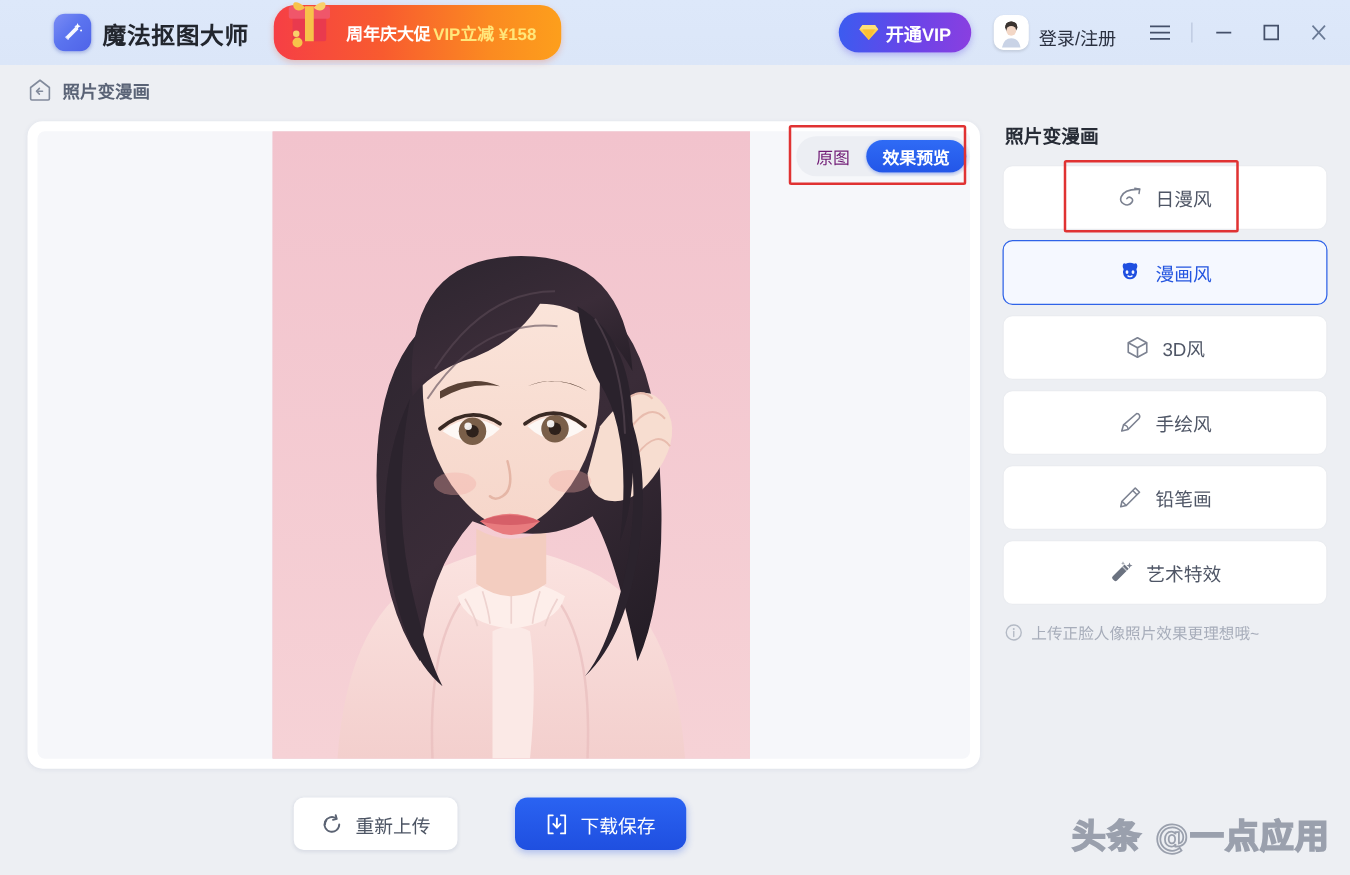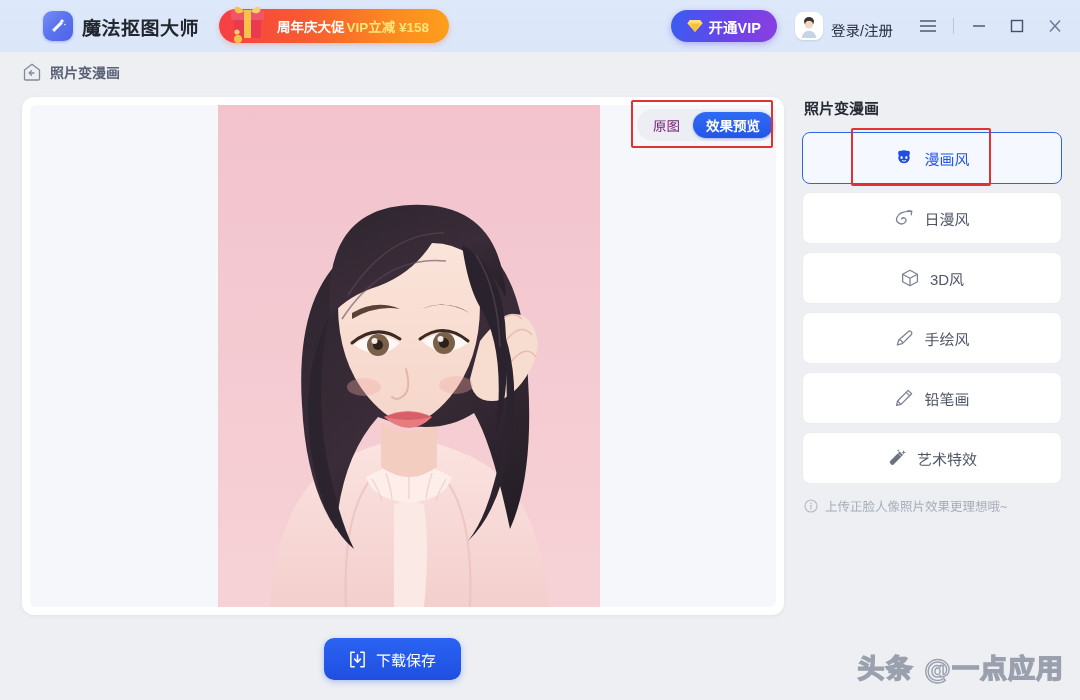--- a/index.html
+++ b/index.html
@@ -33,21 +33,21 @@
     position:absolute; left:7px; top:6px; width:17px; height:17px;
   }
   .app-name {
     margin-left: 9px; font-size: 19px; font-weight: bold;
     color: #22262e; letter-spacing: .5px;
     font-family: "DejaVu Sans", "Liberation Sans", sans-serif;
   }
 
   .promo {
     position: relative;
-    margin-left: 20px; height: 34px;
+    margin-left: 20px; height: 44px;
     display:flex; align-items:center;
     padding: 0 20px 0 58px;
     border-radius: 17px;
     background: linear-gradient(90deg,#f63f45 0%, #f85b2f 38%, #fb8a21 75%, #fd9f1c 100%);
     box-shadow: 0 2px 5px rgba(240,90,40,.28);
     font-size: 13.5px; white-space: nowrap;
   }
   .promo .gift {
     position: absolute; left: 6px; top: -7px; width: 46px; height: 44px;
   }
@@ -388,36 +388,36 @@
     <div class="toggle-seg">原图</div>
     <div class="toggle-seg active">效果预览</div>
   </div>
 
   <div class="annot annot-toggle"></div>
   <div class="annot annot-style"></div>
 
   <div class="panel">
     <div class="panel-title">照片变漫画</div>
 
+    <div class="style-item">
+      <svg class="sicon" viewBox="0 0 20 20">
+        <path d="M17.5 3.5 q-12 -0.5 -14.6 6 q-1.4 3.6 2 5.6 q3.8 2.2 6.4 -1 q1.8 -2.3 -0.4 -3.8 q-2 -1.3 -3.4 0.6" fill="none" stroke="#7c8291" stroke-width="1.3" stroke-linecap="round"></path>
+        <path d="M13.8 2.6 L17.8 3.3 L17.2 6.8" fill="none" stroke="#7c8291" stroke-width="1.2" stroke-linecap="round"></path>
+      </svg>
+      <span>日漫风</span>
+    </div>
+
     <div class="style-item selected">
       <svg class="sicon" viewBox="0 0 20 20">
         <path d="M4.2 4.2 q0.4 -2.2 2.3 -1.2 q3.4 -1.6 6.9 0 q2 -1 2.4 1.2 q0.4 2 -0.7 3.1 q1.3 2.4 0 4.8 q-1.6 3.2 -5.1 3.2 q-3.5 0 -5.1 -3.2 q-1.3 -2.4 0 -4.8 q-1.1 -1.1 -0.7 -3.1 Z" fill="#1f4fe0"></path>
         <ellipse cx="7.6" cy="9.6" rx="1.15" ry="1.5" fill="#f5f8ff"></ellipse>
         <ellipse cx="12.4" cy="9.6" rx="1.15" ry="1.5" fill="#f5f8ff"></ellipse>
         <path d="M8.3 12.7 q1.7 1.2 3.4 0" stroke="#f5f8ff" stroke-width="1" fill="none" stroke-linecap="round"></path>
       </svg>
       <span>漫画风</span>
-    </div>
-
-    <div class="style-item">
-      <svg class="sicon" viewBox="0 0 20 20">
-        <path d="M17.5 3.5 q-12 -0.5 -14.6 6 q-1.4 3.6 2 5.6 q3.8 2.2 6.4 -1 q1.8 -2.3 -0.4 -3.8 q-2 -1.3 -3.4 0.6" fill="none" stroke="#7c8291" stroke-width="1.3" stroke-linecap="round"></path>
-        <path d="M13.8 2.6 L17.8 3.3 L17.2 6.8" fill="none" stroke="#7c8291" stroke-width="1.2" stroke-linecap="round"></path>
-      </svg>
-      <span>日漫风</span>
     </div>
 
     <div class="style-item">
       <svg class="sicon" viewBox="0 0 20 20">
         <path d="M10 2.2 L17.4 6.2 V13.8 L10 17.8 L2.6 13.8 V6.2 Z" fill="none" stroke="#7c8291" stroke-width="1.3" stroke-linejoin="round"></path>
         <path d="M2.6 6.2 L10 10.2 L17.4 6.2" fill="none" stroke="#7c8291" stroke-width="1.3" stroke-linejoin="round"></path>
         <path d="M10 10.2 V17.8" fill="none" stroke="#7c8291" stroke-width="1.3"></path>
       </svg>
       <span>3D风</span>
     </div>
@@ -453,20 +453,28 @@
       <svg width="14" height="14" viewBox="0 0 14 14">
         <circle cx="7" cy="7" r="6" fill="none" stroke="#b4bac5" stroke-width="1.1"></circle>
         <circle cx="7" cy="4.2" r="0.8" fill="#b4bac5"></circle>
         <path d="M7 6.2 v4" stroke="#b4bac5" stroke-width="1.1" stroke-linecap="round"></path>
       </svg>
       <span>上传正脸人像照片效果更理想哦~</span>
     </div>
   </div>
 
   <div class="actions">
+    <button class="btn btn-secondary">
+      <svg width="19" height="19" viewBox="0 0 20 20">
+        <path d="M16.2 10 a6.2 6.2 0 1 1 -2.6 -5" fill="none" stroke="#5b6373" stroke-width="1.6" stroke-linecap="round"></path>
+        <path d="M4.2 10 a6.2 6.2 0 0 1 1.2 -3.6" fill="none" stroke="#5b6373" stroke-width="1.6" stroke-linecap="round"></path>
+        <path d="M13.2 2.2 L14.1 5.4 L10.9 6.2" fill="none" stroke="#5b6373" stroke-width="1.6" stroke-linecap="round" stroke-linejoin="round"></path>
+      </svg>
+      <span>重新上传</span>
+    </button>
 
     <button class="btn btn-primary">
       <svg width="19" height="19" viewBox="0 0 20 20">
         <path d="M3 2.4 H6.6 M3 2.4 V17.6 M3 17.6 H6.6" fill="none" stroke="#ffffff" stroke-width="1.5" stroke-linecap="round"></path>
         <path d="M17 2.4 H13.4 M17 2.4 V17.6 M17 17.6 H13.4" fill="none" stroke="#ffffff" stroke-width="1.5" stroke-linecap="round"></path>
         <path d="M10 5 V12.4" stroke="#ffffff" stroke-width="1.6" stroke-linecap="round"></path>
         <path d="M7 9.6 L10 12.8 L13 9.6" fill="none" stroke="#ffffff" stroke-width="1.6" stroke-linecap="round" stroke-linejoin="round"></path>
       </svg>
       <span>下载保存</span>
     </button>

